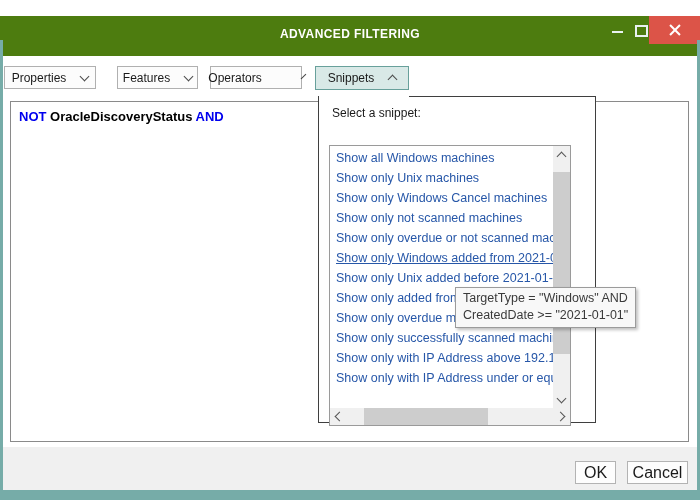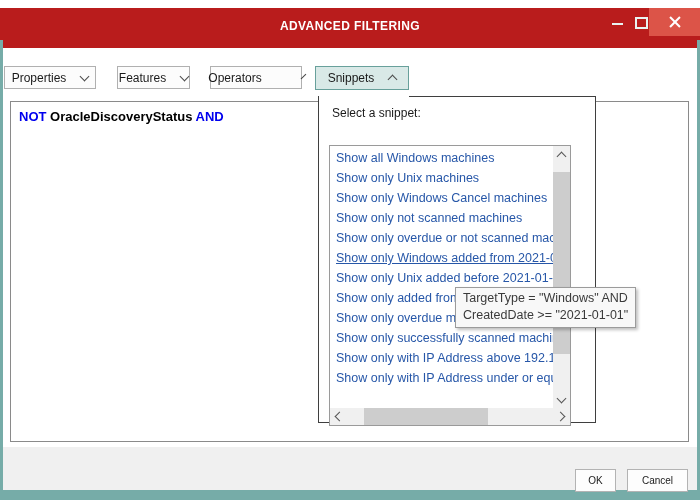--- a/index.html
+++ b/index.html
@@ -1,20 +1,20 @@
 <!DOCTYPE html>
 <html><head>
 <meta charset="utf-8">
 <style>
   html,body{margin:0;padding:0;background:#d8d8d8;}
   .win{position:relative;width:700px;height:500px;background:#ffffff;overflow:hidden;
        font-family:"Liberation Sans",sans-serif;-webkit-font-smoothing:antialiased;}
 
   
-  .titlebar{position:absolute;left:0;top:8px;width:700px;height:40px;background:#b91c1c;}
+  .titlebar{position:absolute;left:0;top:16px;width:700px;height:40px;background:#4d7c0f;}
   .title{position:absolute;left:0;right:0;top:0;height:36px;line-height:36px;text-align:center;
          color:#ffffff;font-weight:bold;font-size:12px;letter-spacing:.4px;}
   .capbtn{position:absolute;cursor:default;}
   .cap-min{left:605px;top:0;width:24px;height:34px;}
   .cap-min .dash{position:absolute;left:7px;top:15px;width:11px;height:2px;background:#e9f2f1;}
   .cap-max{left:631px;top:0;width:22px;height:34px;}
   .cap-max .sq{position:absolute;left:4px;top:9px;width:9px;height:8px;border:2px solid #e9f2f1;}
   .cap-close{left:649px;top:0;width:51px;height:28px;background:#dc5448;}
   .cap-close .xx{position:absolute;left:19px;top:13px;width:14px;height:2px;background:#ffffff;transform:rotate(45deg);}
   .cap-close .xx::after{content:"";position:absolute;left:0;top:0;width:14px;height:2px;background:#ffffff;transform:rotate(-90deg);}
@@ -34,22 +34,22 @@
   .chev.up{transform:rotate(-135deg);margin-top:3px;}
 
   
   .expr{position:absolute;left:10px;top:101px;width:679px;height:341px;box-sizing:border-box;
         border:1px solid #8a8a8a;background:#fff;padding:7px 8px;font-size:13px;font-weight:bold;z-index:1;}
   .kw{color:#0000ee;}
   .field{color:#000000;}
 
   
   .footer{position:absolute;left:3px;top:447px;width:694px;height:43px;background:#f0f0f0;}
-  .fbtn{position:absolute;top:22px;height:23px;box-sizing:border-box;background:#fdfdfd;
-        border:1px solid #b3b3b3;font-size:10px;color:#1a1a1a;text-align:center;line-height:21px;cursor:default;}
+  .fbtn{position:absolute;top:14px;height:23px;box-sizing:border-box;background:#fdfdfd;
+        border:1px solid #b3b3b3;font-size:16px;color:#1a1a1a;text-align:center;line-height:21px;cursor:default;}
   .fbtn.ok{left:572px;width:41px;}
   .fbtn.cancel{left:624px;width:61px;}
 
   
   .panel{position:absolute;left:318px;top:96px;width:278px;height:327px;box-sizing:border-box;
          background:#ffffff;border:1px solid #3f3f3f;z-index:5;}
   .notch{position:absolute;left:0;top:-1px;width:90px;height:1px;background:#ffffff;}
   .panel-label{position:absolute;left:13px;top:9px;font-size:12px;color:#1a1a1a;}
   .listbox{position:absolute;left:10px;top:48px;width:242px;height:281px;box-sizing:border-box;border:1px solid #9a9a9a;background:#fff;}
   .items{position:absolute;left:0;top:2px;width:223px;height:258px;overflow:hidden;}
@@ -97,21 +97,21 @@
   </div>
 
   <div class="edge-l"></div>
   <div class="edge-r"></div>
   <div class="edge-b"></div>
 
   <div class="tbtn" style="left:4px;width:92px;">
     <span>Properties</span>
     <span class="chev down"></span>
   </div>
-  <div class="tbtn" style="left:117px;width:73px;">
+  <div class="tbtn" style="left:117px;width:81px;">
     <span>Features</span>
     <span class="chev down"></span>
   </div>
   <div class="tbtn" style="left:210px;width:92px;gap:41px;">
     <span>Operators</span>
     <span class="chev down"></span>
   </div>
   <div class="tbtn active" style="left:315px;width:94px;text-align:center;">
     <span>Snippets</span>
     <span class="chev up"></span>

